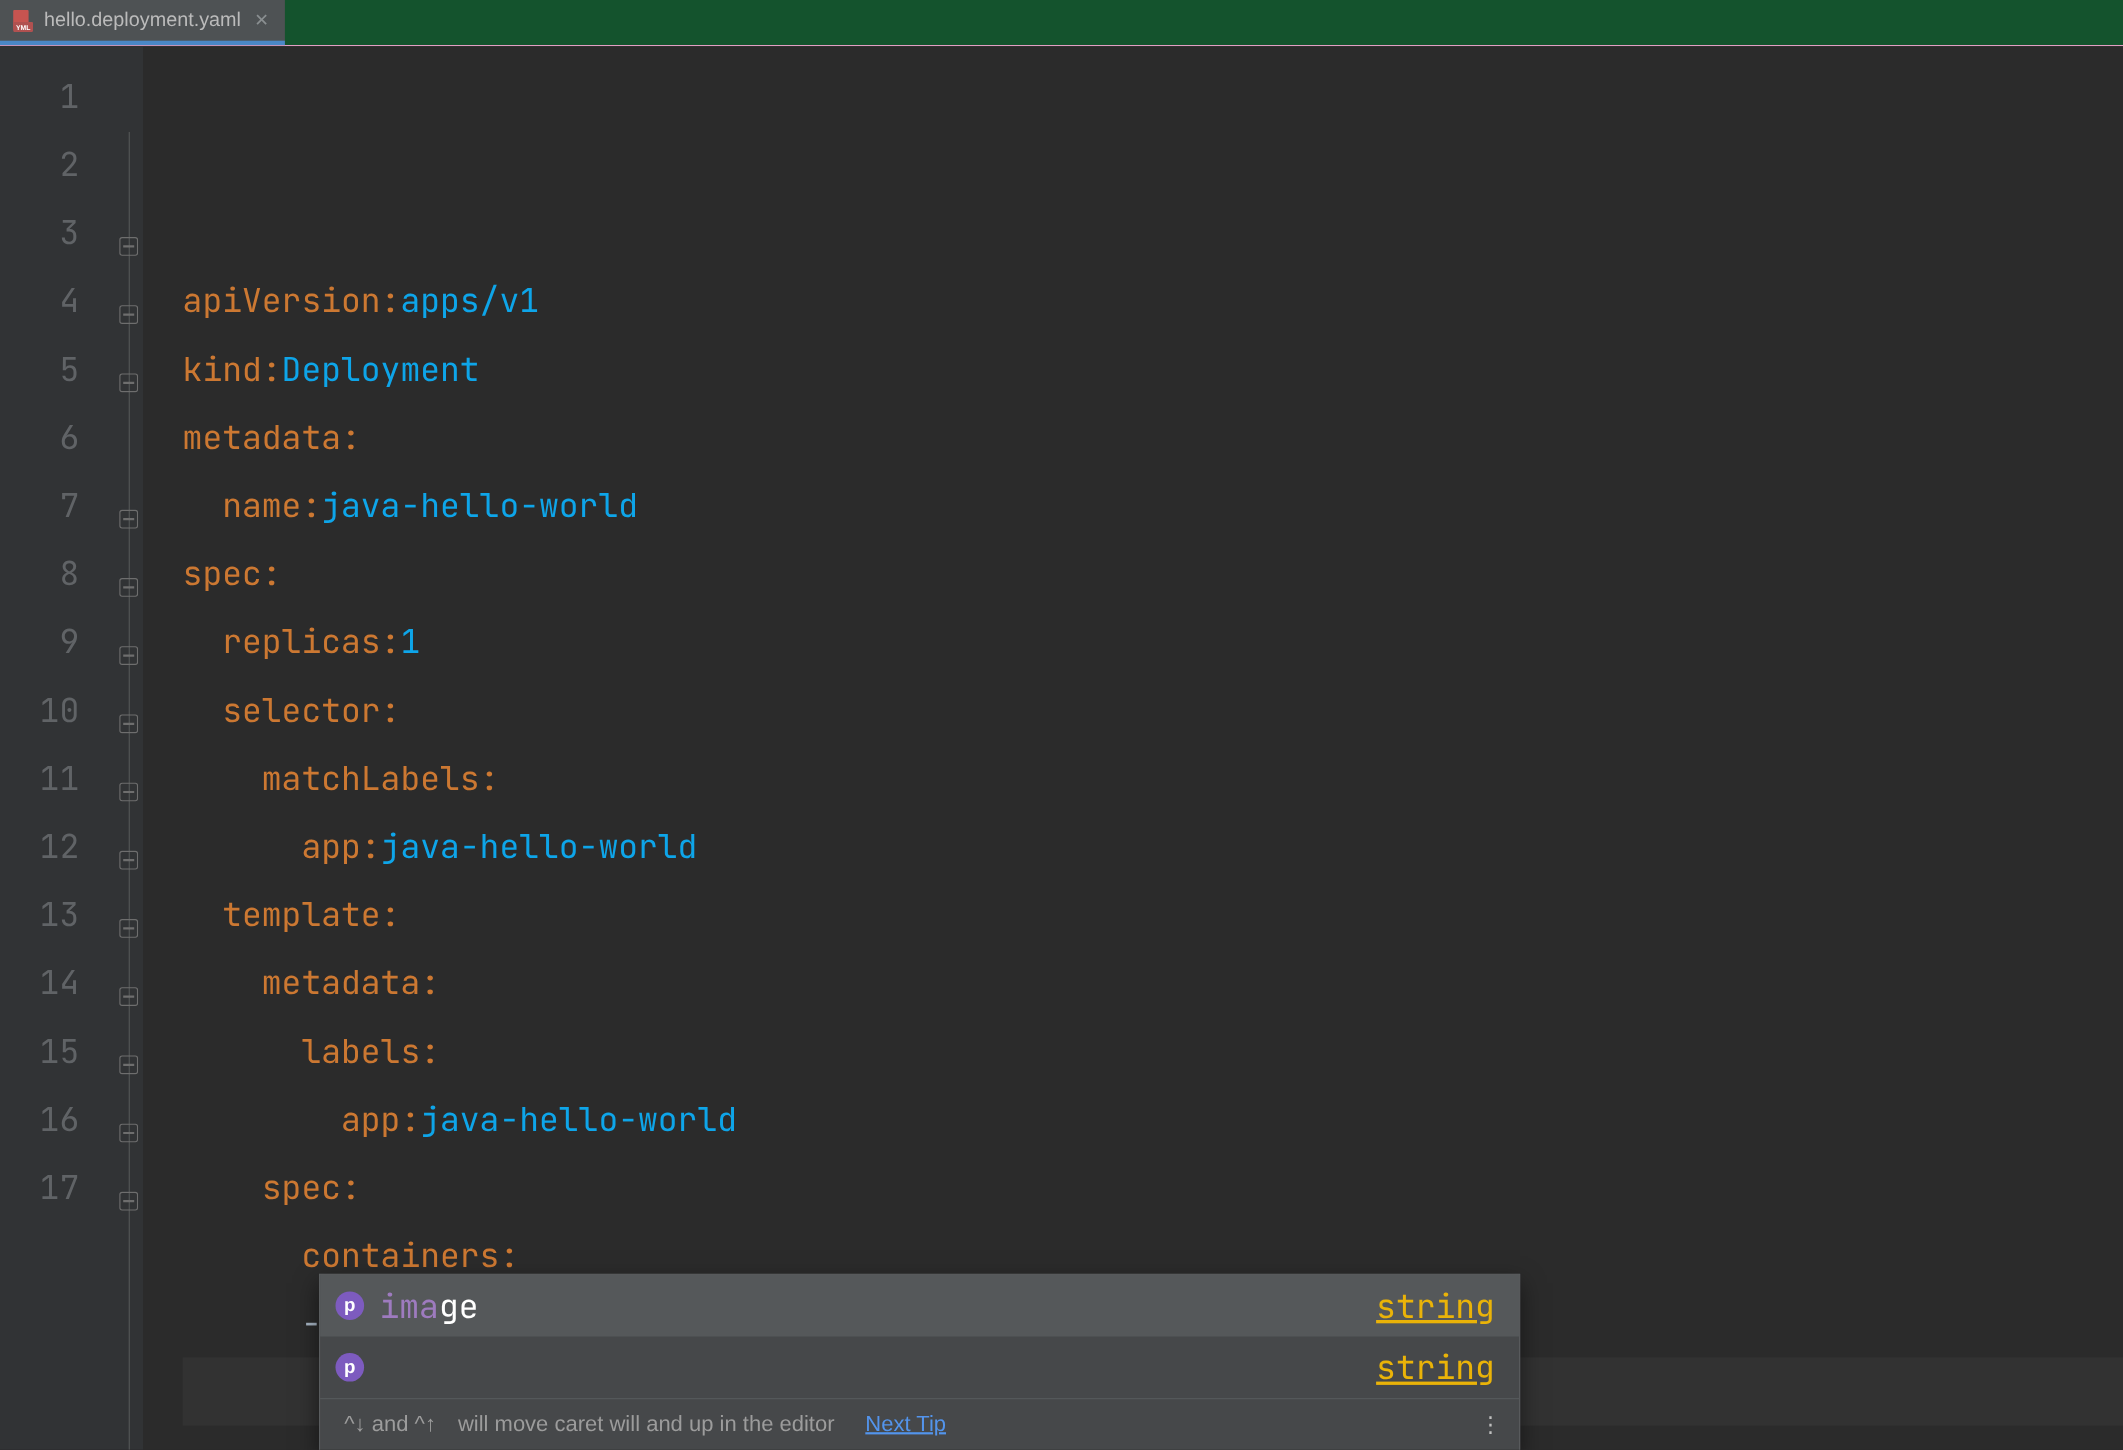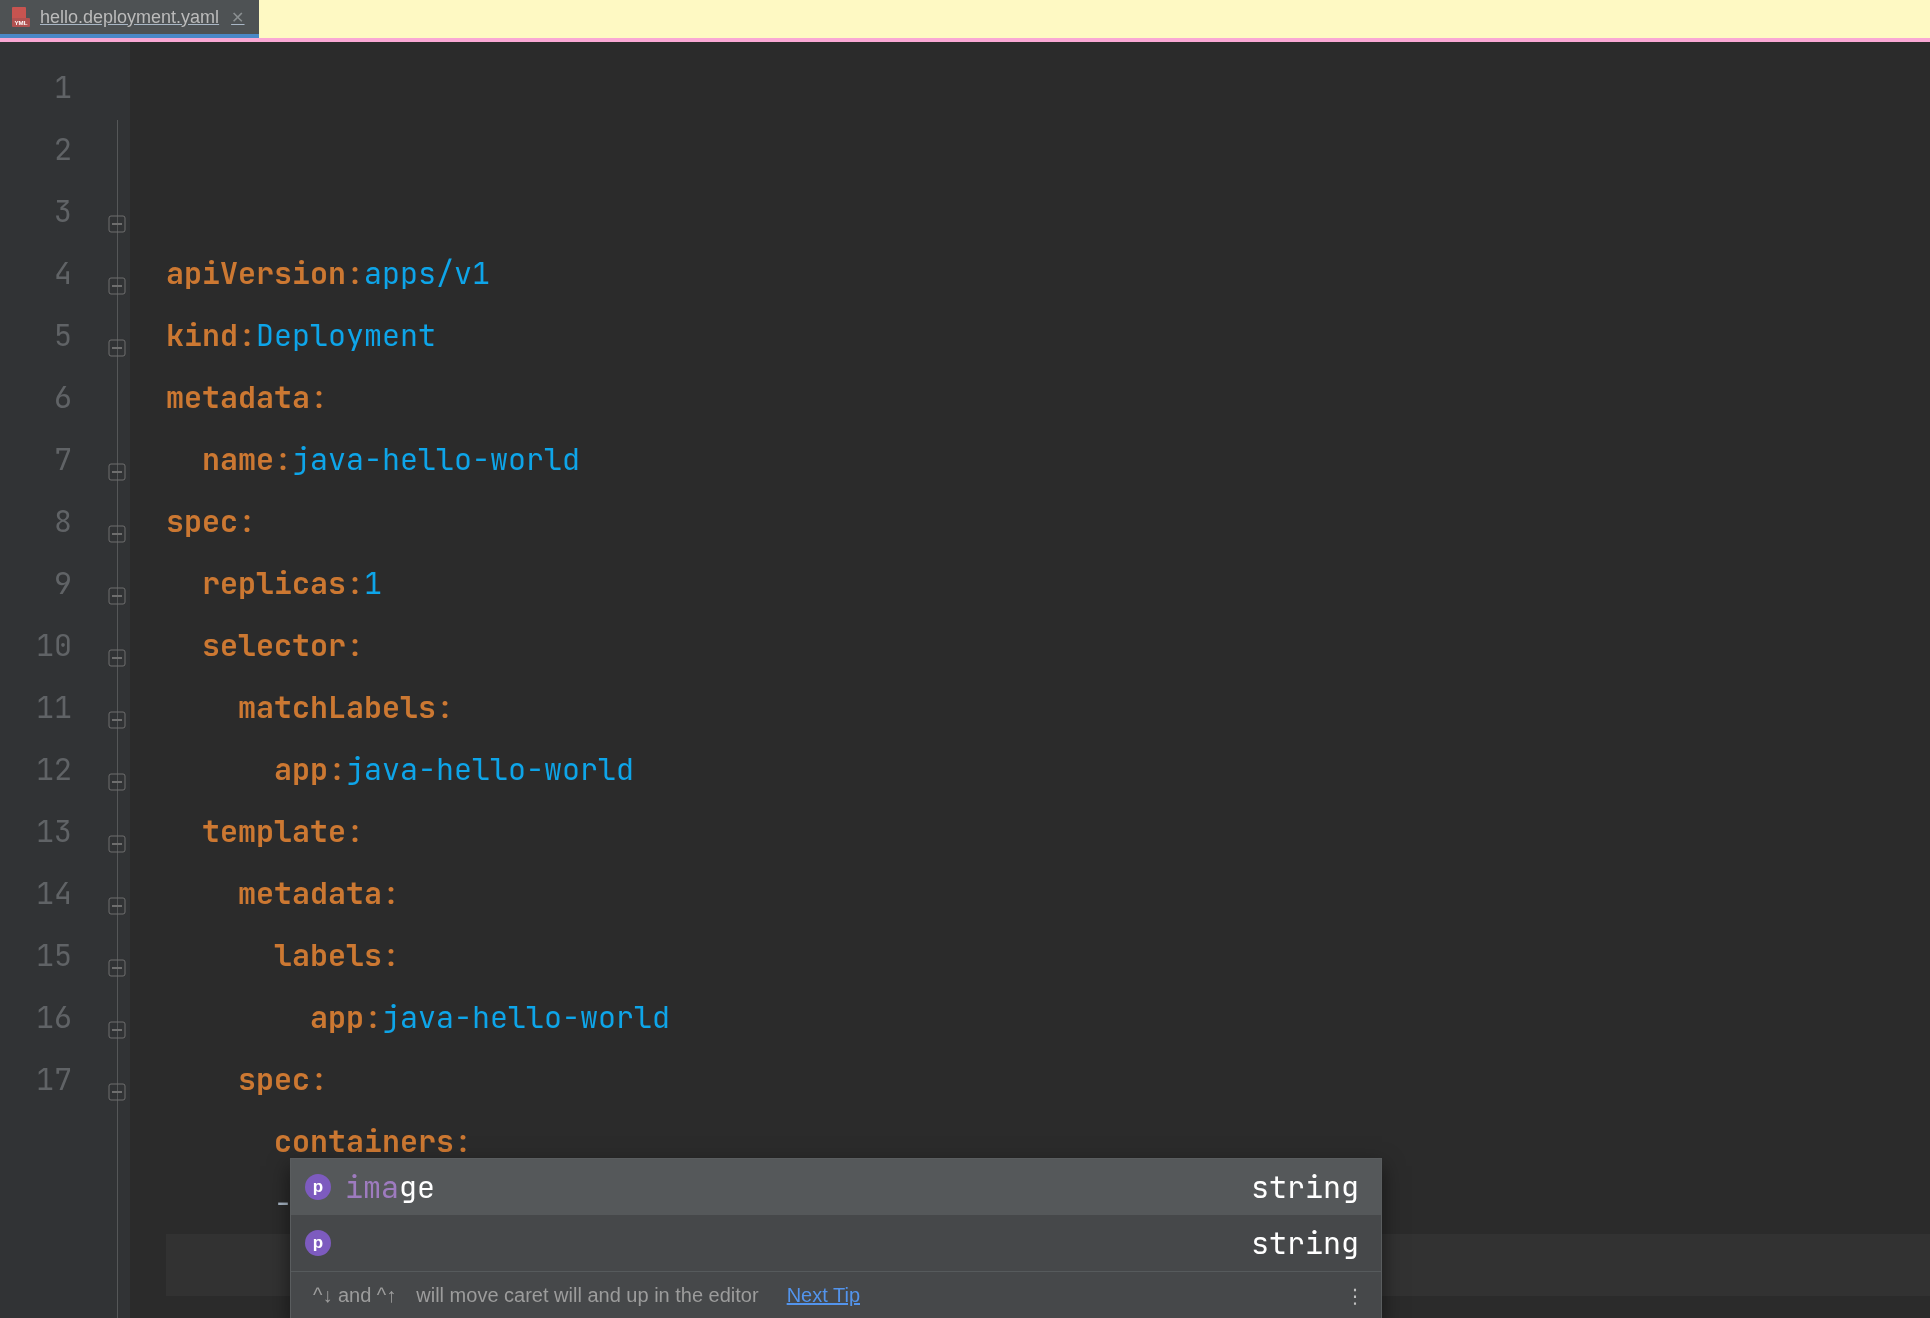--- a/index.html
+++ b/index.html
@@ -8,25 +8,24 @@
     height: 1318px;
     background: #2b2b2b;
     font-family: "JetBrains Mono", "Menlo", "Consolas", monospace;
     overflow: hidden;
     color: #a9b7c6;
   }
 
   
   .tab-bar {
     height: 42px;
-    background: #fef9c3;
+    background: #14532d;
     display: flex;
     align-items: stretch;
-    border-bottom: 4px solid #f9a8d4;
-    text-decoration: underline;
+    border-bottom: 1px solid #f9a8d4;
   }
   .tab {
     display: flex;
     align-items: center;
     padding: 0 14px 0 10px;
     gap: 8px;
     background: #4e5254;
     color: #bbbbbb;
     font-size: 18px;
     font-family: -apple-system, "Segoe UI", sans-serif;
@@ -94,21 +93,21 @@
     padding-left: 36px;
   }
   .code-line {
     height: 62px;
     display: flex;
     align-items: center;
   }
   .code-line.current {
     background: #323232;
   }
-  .tok-key   { color: #cc7832; font-weight: bold; }
+  .tok-key   { color: #cc7832; }
   .tok-text  { color: #0ea5e9; }
   .tok-punct { color: #cc7832; }
   .tok-dash  { color: #a9b7c6; }
 
   .caret {
     display: inline-block;
     width: 2px;
     height: 40px;
     background: #bbbbbb;
     vertical-align: middle;
@@ -137,21 +136,21 @@
   .popup-row .kind {
     width: 26px; height: 26px; border-radius: 50%;
     background: #7d5bbf;
     color: #fff;
     font: 700 17px/26px sans-serif;
     text-align: center;
     flex: 0 0 26px;
   }
   .popup-row .match { color: #9e7bbf; }
   .popup-row .tail  { color: #ffffff; }
-  .popup-row .type  { margin-left: auto; color: #ffffff; }
+  .popup-row .type  { margin-left: auto; color: #eab308; text-decoration: underline; }
   .popup-hint {
     height: 48px;
     display: flex;
     align-items: center;
     padding: 0 14px 0 22px;
     font-size: 20px;
     color: #9c9c9c;
     font-family: -apple-system, "Segoe UI", sans-serif;
     border-top: 1px solid #565a5c;
     gap: 20px;

